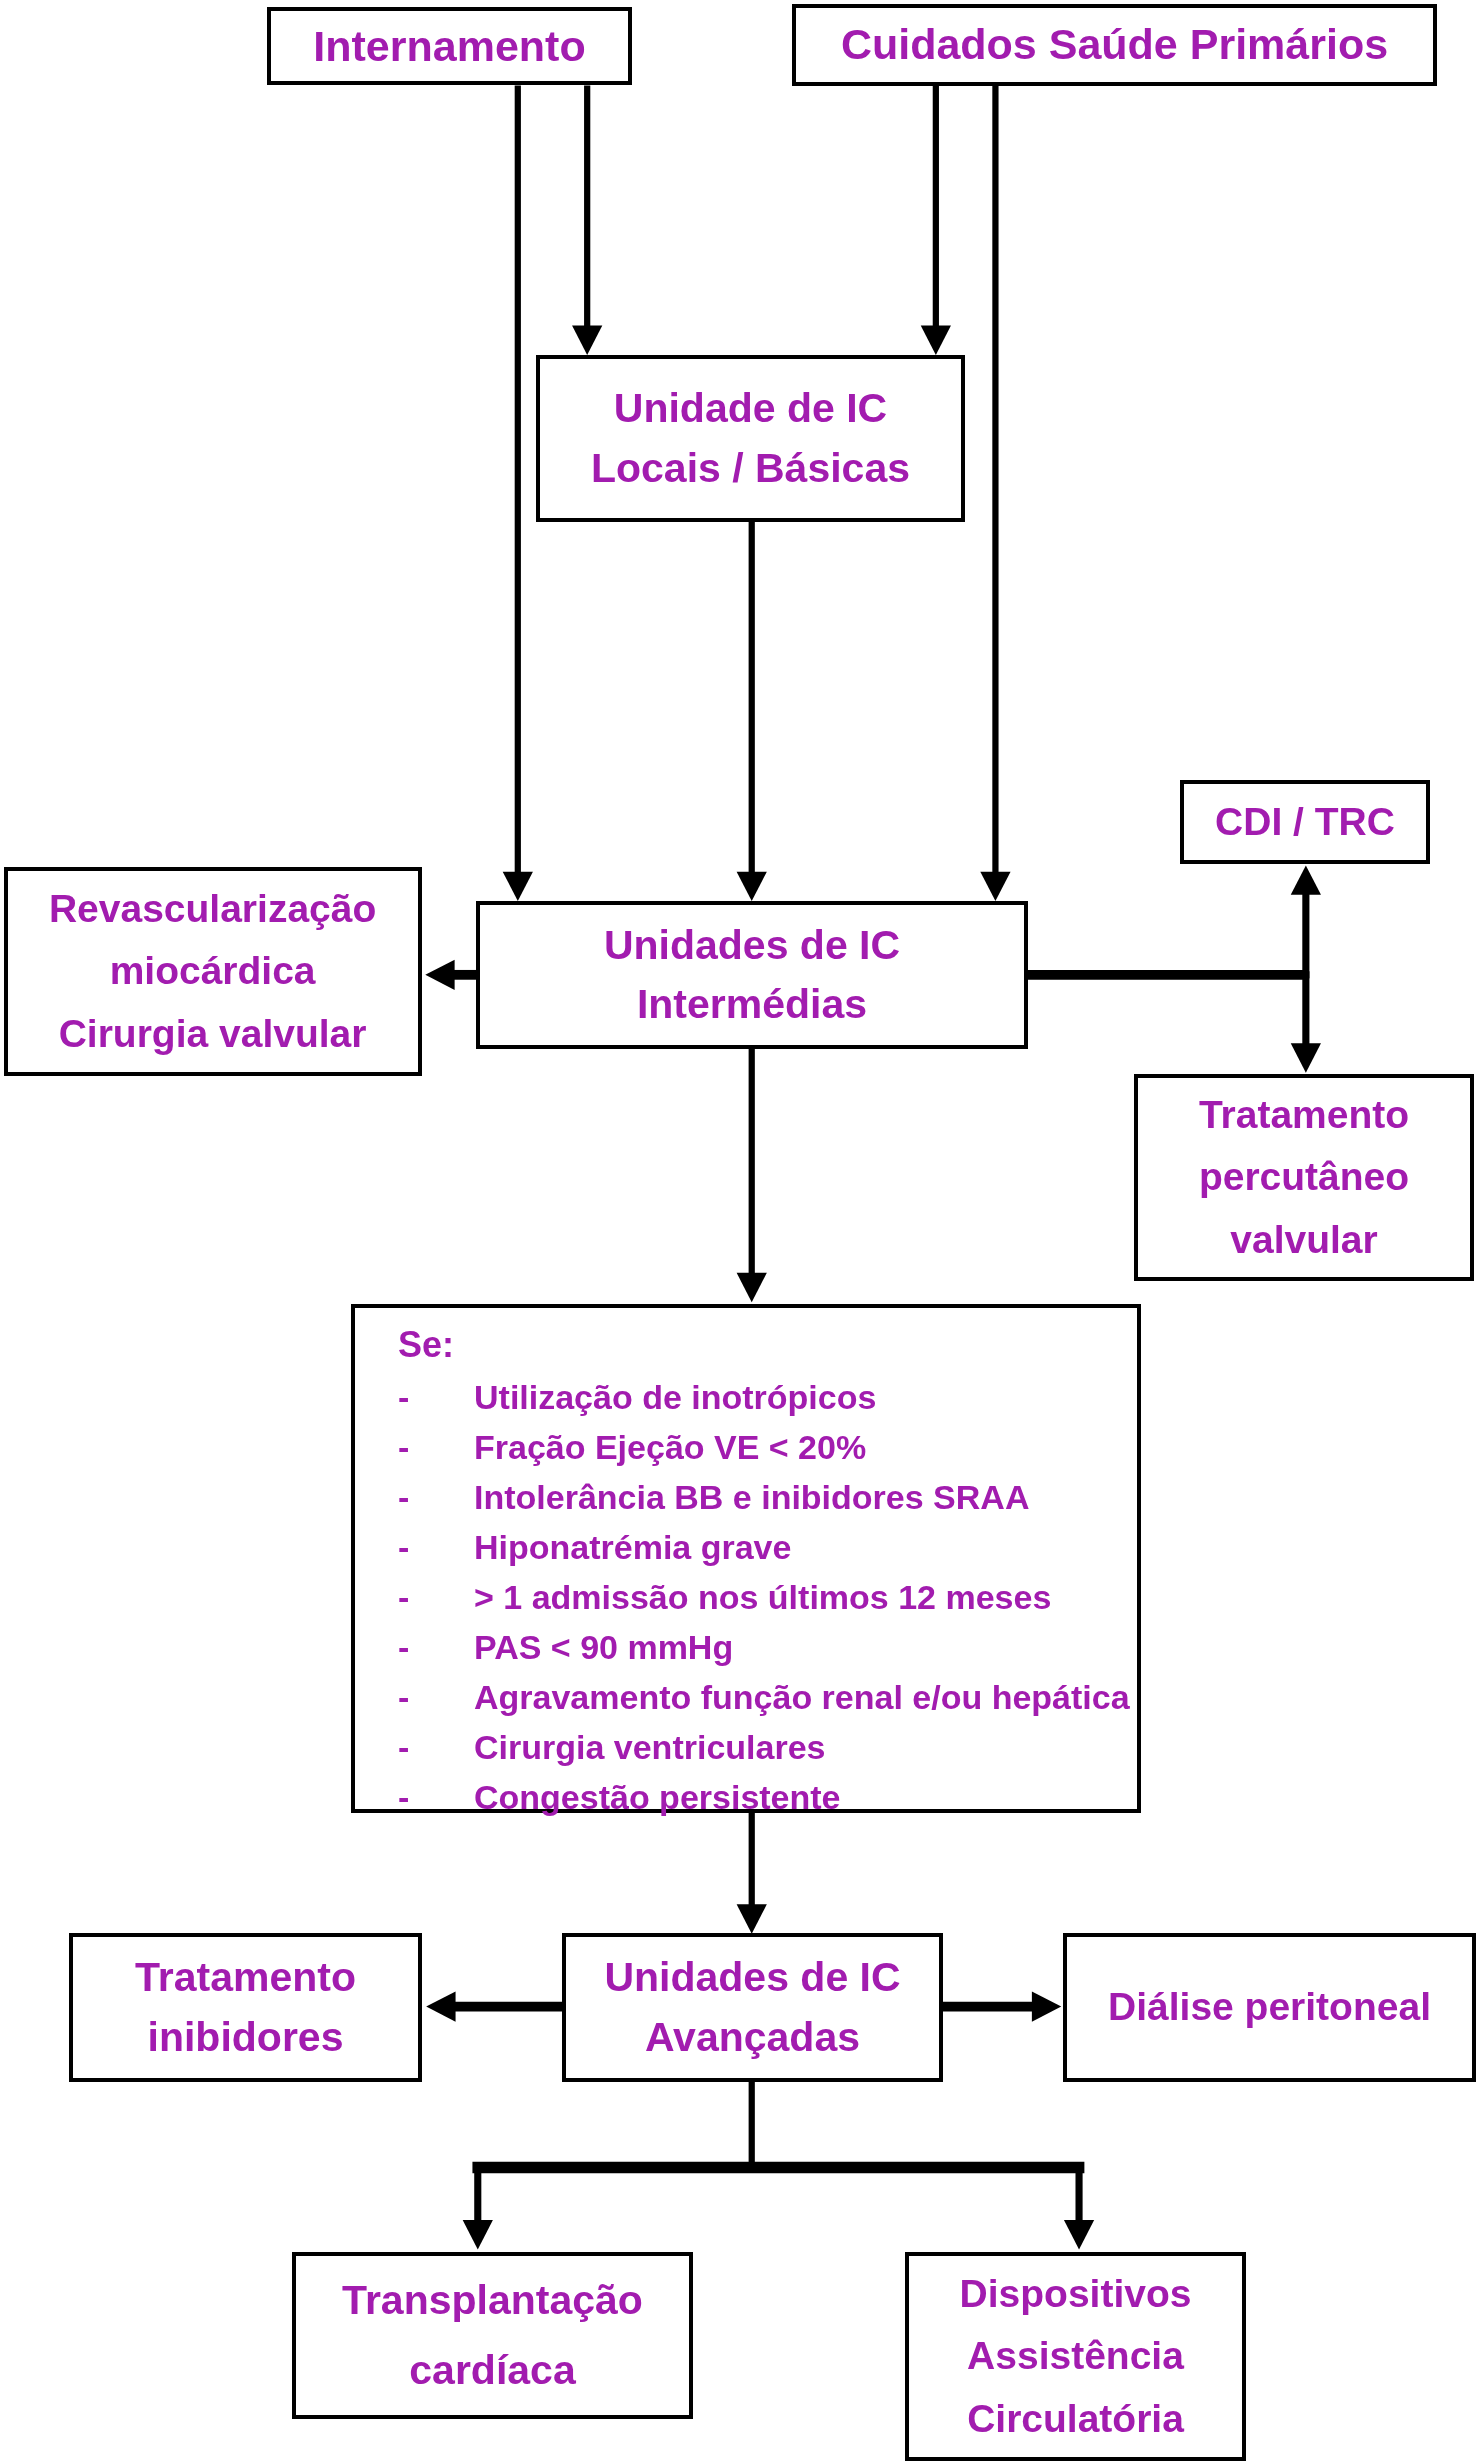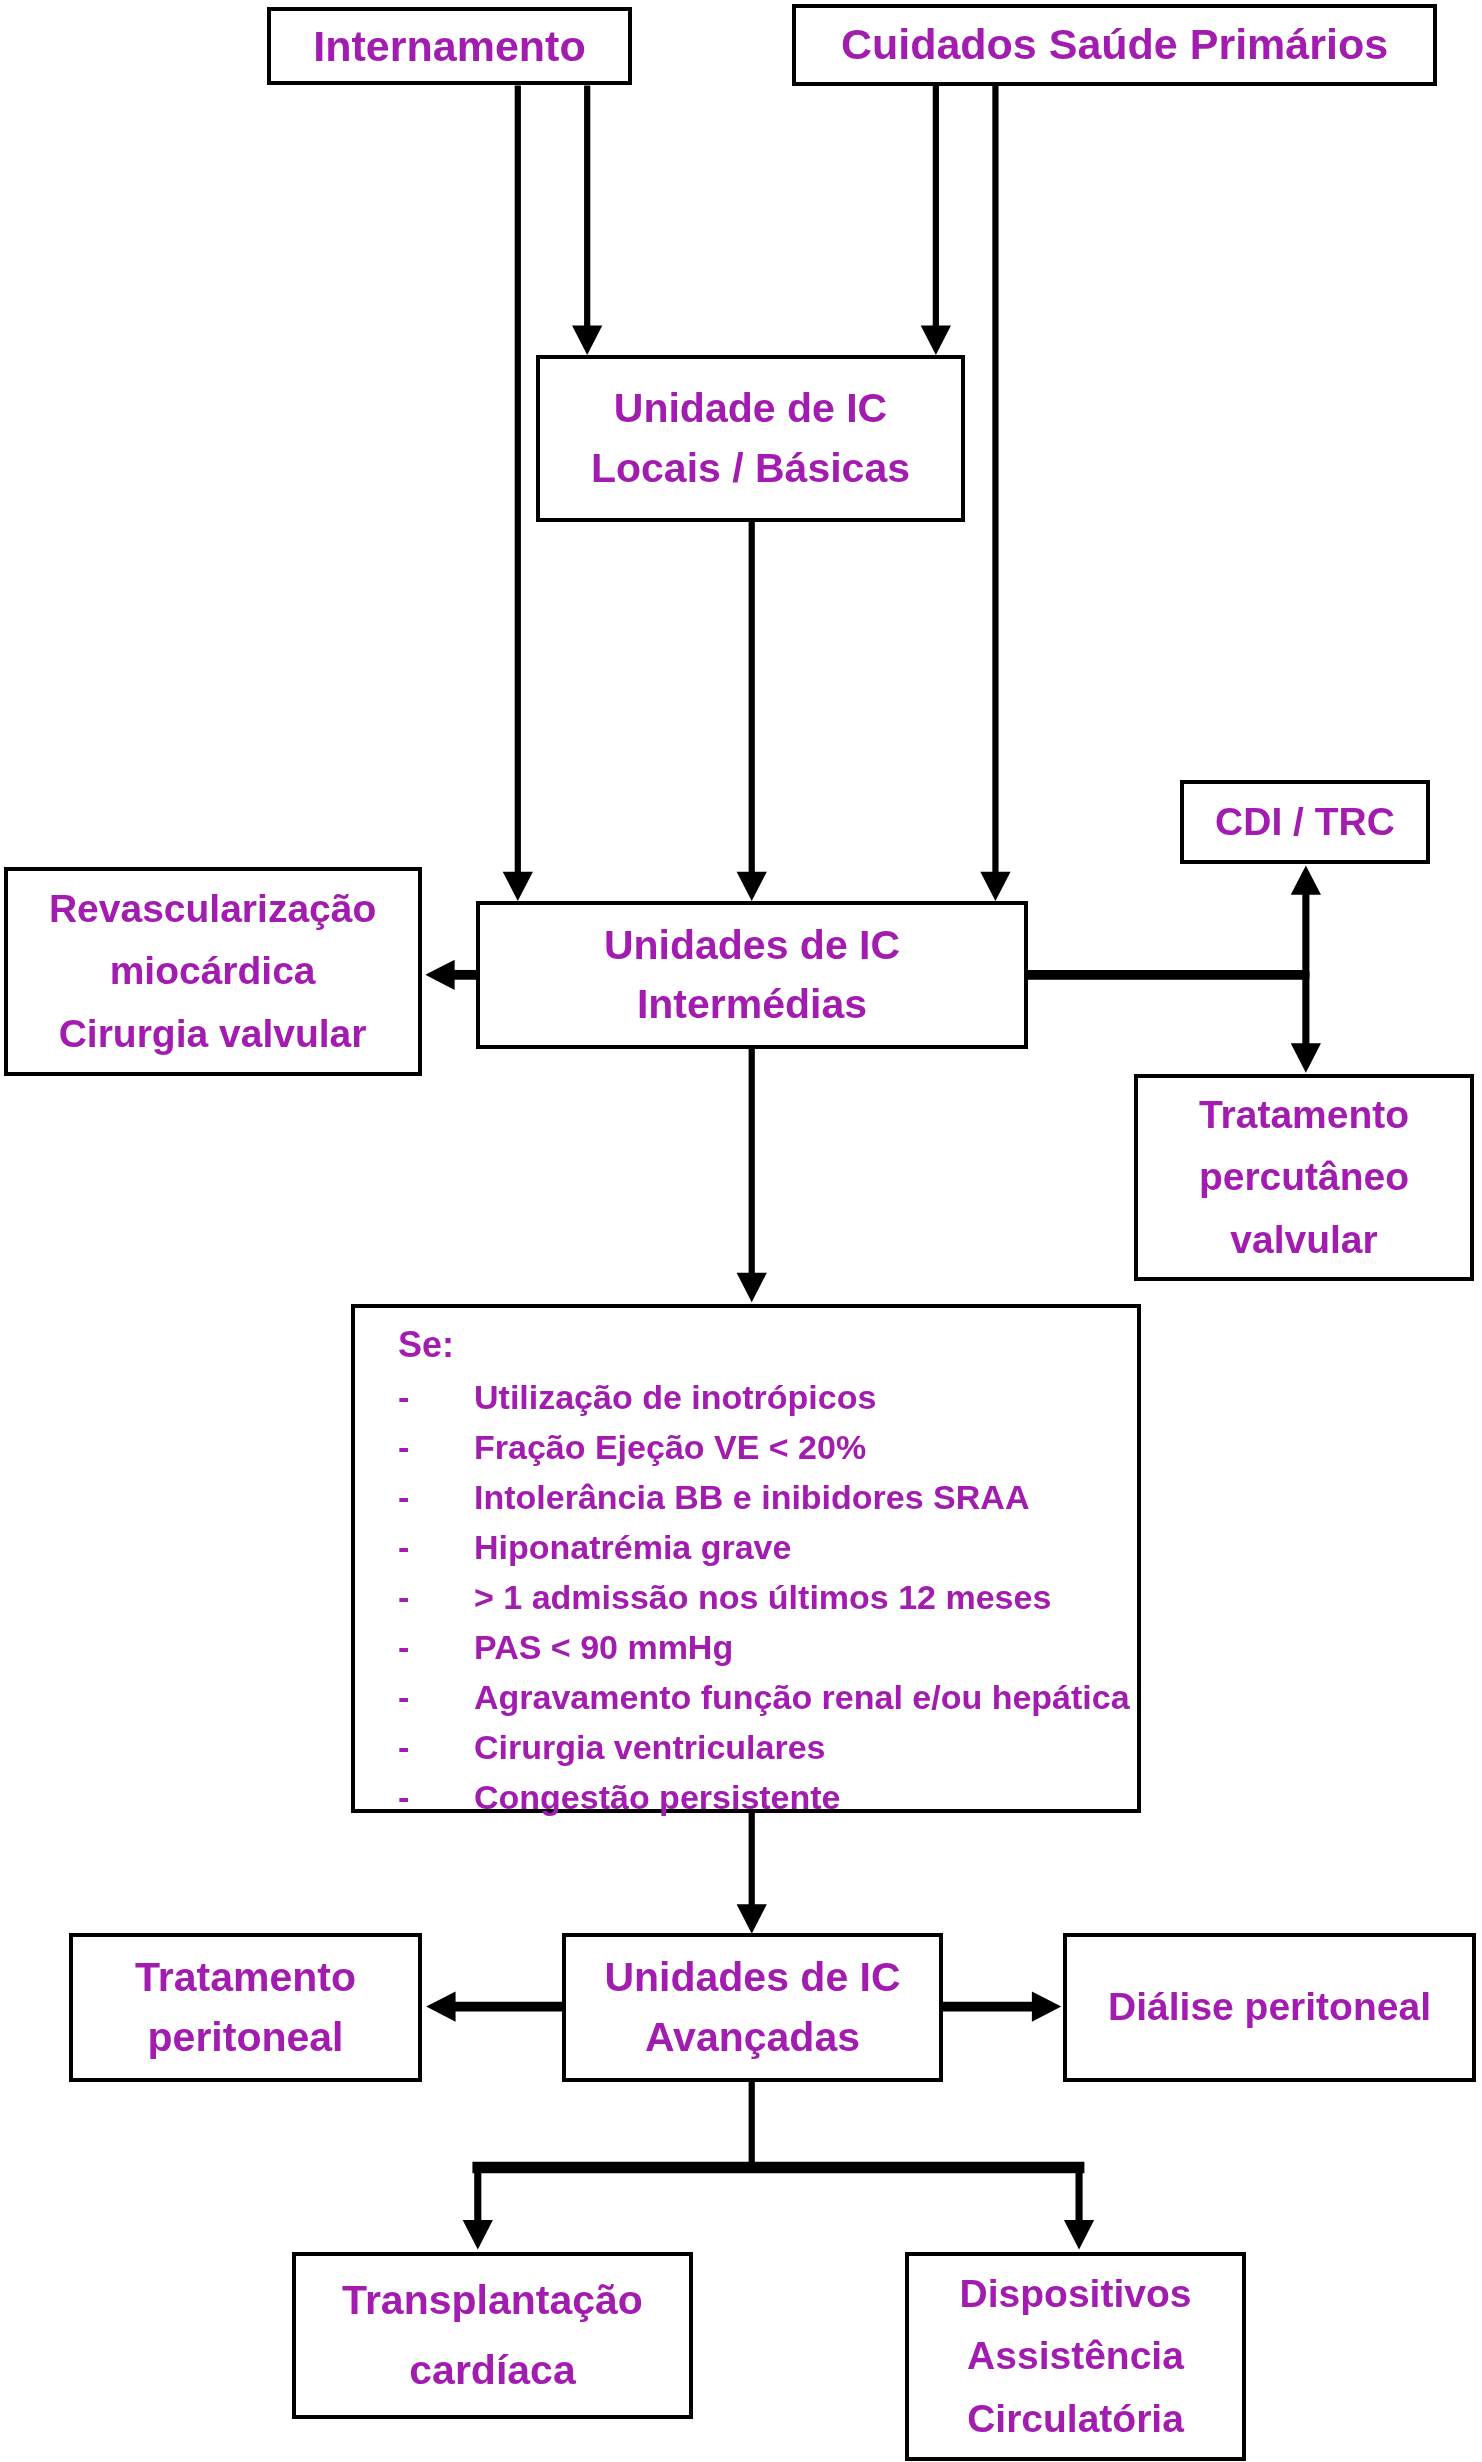--- a/index.html
+++ b/index.html
@@ -220,21 +220,21 @@
       <span class="se-text">Cirurgia ventriculares</span>
     </div>
     <div class="se-row">
       <span class="se-dash">-</span>
       <span class="se-text">Congestão persistente</span>
     </div>
   </div>
 
   <div class="box b-paliativo">
     <span class="ln">Tratamento</span>
-    <span class="ln">peritoneal</span>
+    <span class="ln">inibidores</span>
   </div>
 
   <div class="box b-avancadas">
     <span class="ln">Unidades de IC</span>
     <span class="ln">Avançadas</span>
   </div>
 
   <div class="box b-ultra">
     <span class="ln">Diálise peritoneal</span>
   </div>

